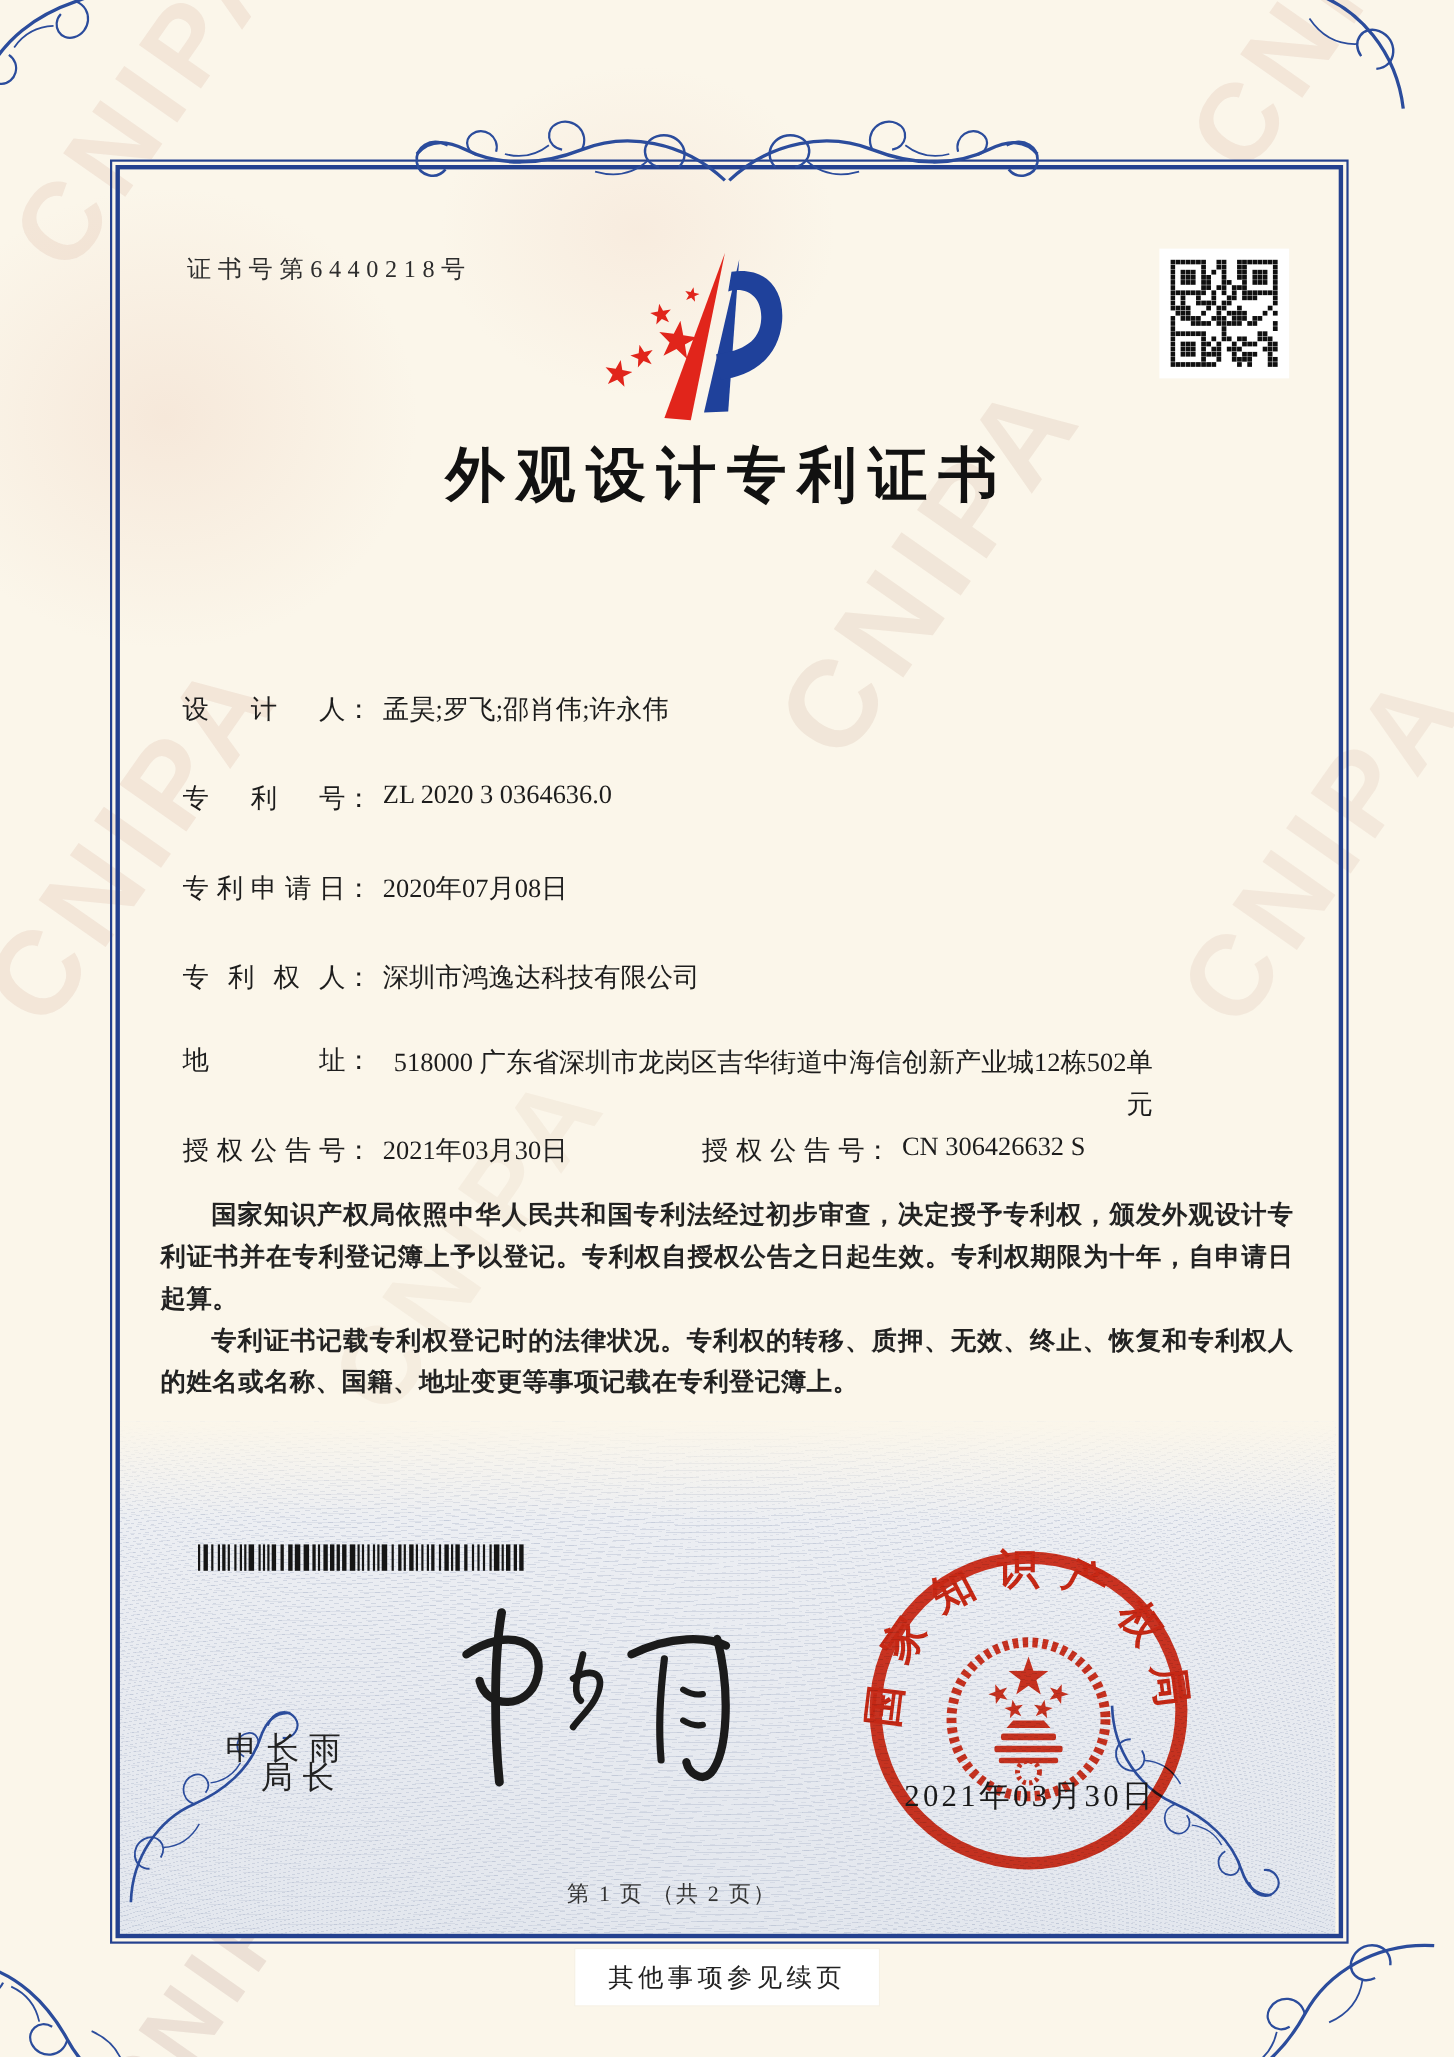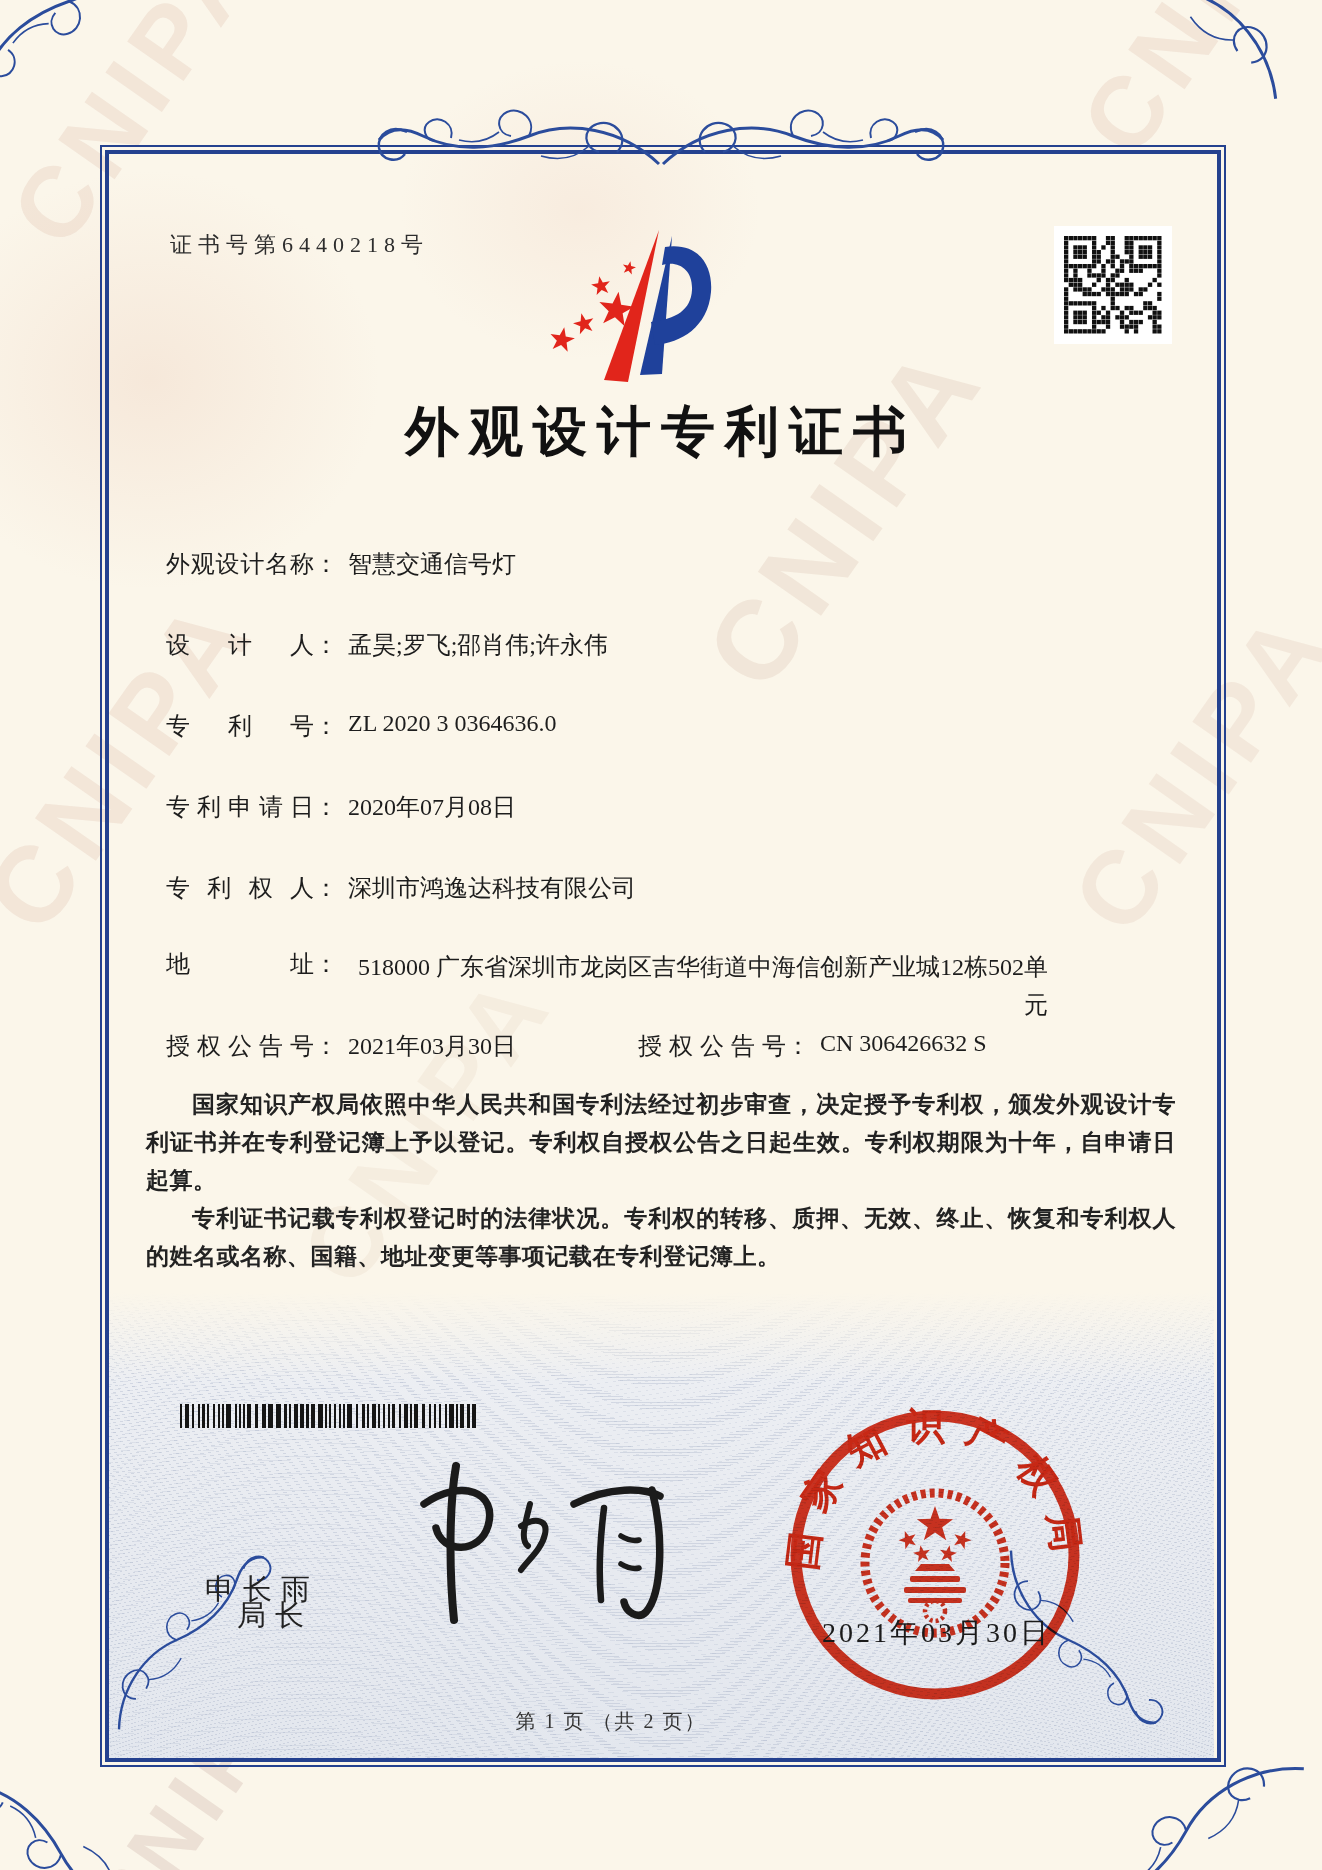--- a/index.html
+++ b/index.html
@@ -391,23 +391,20 @@
         <rect x="37.3" y="93.2" width="4.3" height="4.3"></rect>
         <rect x="60.6" y="93.2" width="4.3" height="4.3"></rect>
         <rect x="69.9" y="93.2" width="4.3" height="4.3"></rect>
         <rect x="88.5" y="93.2" width="4.3" height="4.3"></rect>
         <rect x="93.2" y="93.2" width="4.3" height="4.3"></rect>
       </svg>
   </div>
 
   <div class="title">外观设计专利证书</div>
 
-  <div class="row r1">
-    <span class="flabel">外观设计名称</span><span class="fcolon">：</span><span class="fvalue">智慧交通信号灯</span>
-  </div>
   <div class="row r2">
     <span class="flabel">设计人</span><span class="fcolon">：</span><span class="fvalue">孟昊;罗飞;邵肖伟;许永伟</span>
   </div>
   <div class="row r3">
     <span class="flabel">专利号</span><span class="fcolon">：</span><span class="fvalue">ZL 2020 3 0364636.0</span>
   </div>
   <div class="row r4">
     <span class="flabel">专利申请日</span><span class="fcolon">：</span><span class="fvalue">2020年07月08日</span>
   </div>
   <div class="row r5">
@@ -514,14 +511,15 @@
       <path d="M-20,12 L20,12 L14,5 L-14,5 Z"></path>
       <rect x="-25" y="17" width="50" height="6" rx="2"></rect>
       <rect x="-31" y="28" width="62" height="6" rx="2"></rect>
       <rect x="-27" y="39" width="54" height="5" rx="2"></rect>
       <circle cy="52" r="10" fill="none" stroke="#d92b16" stroke-width="4.5" stroke-dasharray="3 3"></circle>
     </g>
   </svg>
   <div class="seal-date">2021年03月30日</div>
 
   <div class="page-info">第 1 页 （共 2 页）</div>
+  <div class="note-box">其他事项参见续页</div>
 
 </div>
 
 </body></html>

